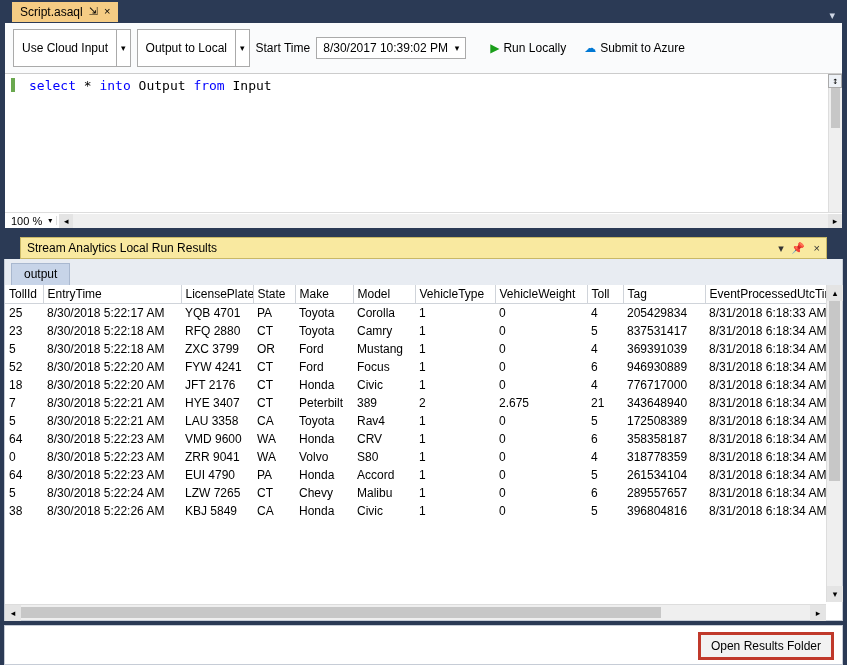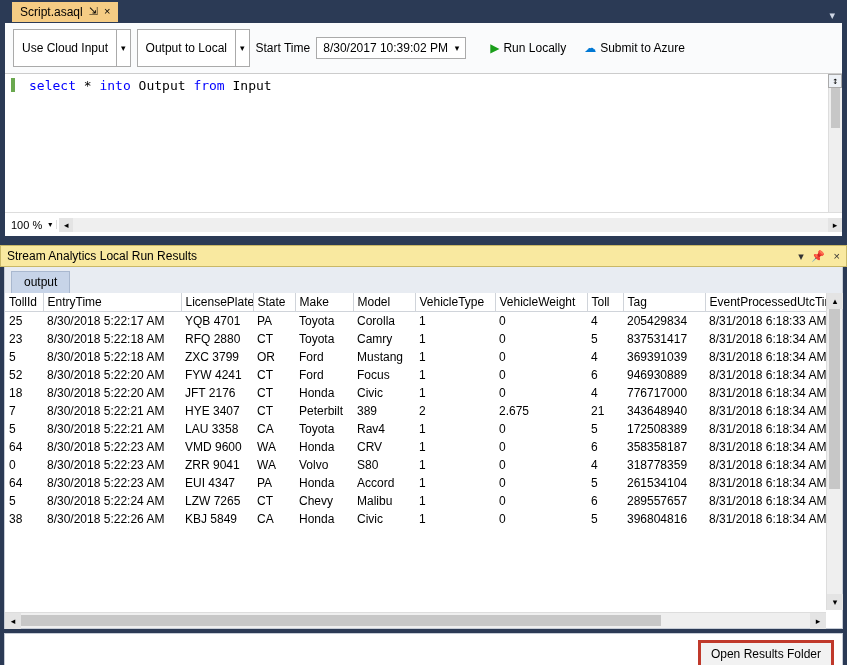--- a/index.html
+++ b/index.html
@@ -79,34 +79,34 @@
   .editor .gutter {
     position:absolute; left:6px; top:4px; width:4px; height:14px; background:#6aa84f;
   }
   .editor .rightbox {
     position:absolute; right:0; top:0; width:14px; height:14px; border:1px solid #aaa; background:#eef2f7; font-size:10px; text-align:center; line-height:12px;
   }
   .kw { color:#0000ff; }
   .scrollbar-v { position:absolute; right:0; top:14px; bottom:0; width:14px; background:#efefef; border-left:1px solid #ddd;}
   .scrollbar-v .thumb { position:absolute; top:0; left:2px; right:2px; height:40px; background:#c7c7c7;}
   .zoom-row {
-    display:flex; align-items:center; background:#fff; border-top:1px solid #ddd; font-size:11px; height:24px;
+    display:flex; align-items:center; background:#fff; border-top:1px solid #ddd; font-size:11px; height:16px;
   }
   .zoom-row .zoom { padding:0 2px 0 6px; }
   .zoom-row .car { font-size:8px; padding:0 4px; border-right:1px solid #ddd;}
   .zoom-row .hscroll { flex:1; background:#efefef; height:14px; margin-left:2px; position:relative;}
   .zoom-row .hscroll .ar { position:absolute; top:0; width:14px; height:14px; background:#e4e4e4; text-align:center; font-size:9px; line-height:14px;}
   .zoom-row .hscroll .ar.left{left:0;} .zoom-row .hscroll .ar.right{right:0;}
 
   .splitter { height:8px; background:#2b3a55; }
 
   .results-header {
     background:#f9e9a0;
     display:flex; align-items:center; padding:3px 6px; font-size:12px;
-    border:1px solid #c9b867; margin:0 0;
+    border:1px solid #c9b867; margin:0 20px;
     justify-content:space-between;
   }
   .results-header .icons { display:flex; gap:8px; font-size:11px; color:#333;}
   .results-header .icons span { cursor:pointer; }
 
   .results-tabs {
     background:#e8ecf2; margin:0 4px; padding:4px 0 0 6px; border-left:1px solid #c6ccd6; border-right:1px solid #c6ccd6;
   }
   .results-tabs .rt {
     background:#c7d4e8; padding:3px 12px 4px 12px; font-size:12px; display:inline-block; border:1px solid #a9b8cf; border-bottom:none;
@@ -371,21 +371,21 @@
             <td>S80</td>
             <td>1</td>
             <td>0</td>
             <td>4</td>
             <td>318778359</td>
             <td>8/31/2018 6:18:34 AM</td>
           </tr>
           <tr>
             <td>64</td>
             <td>8/30/2018 5:22:23 AM</td>
-            <td>EUI 4347</td>
+            <td>EUI 4790</td>
             <td>PA</td>
             <td>Honda</td>
             <td>Accord</td>
             <td>1</td>
             <td>0</td>
             <td>5</td>
             <td>261534104</td>
             <td>8/31/2018 6:18:34 AM</td>
           </tr>
           <tr>

